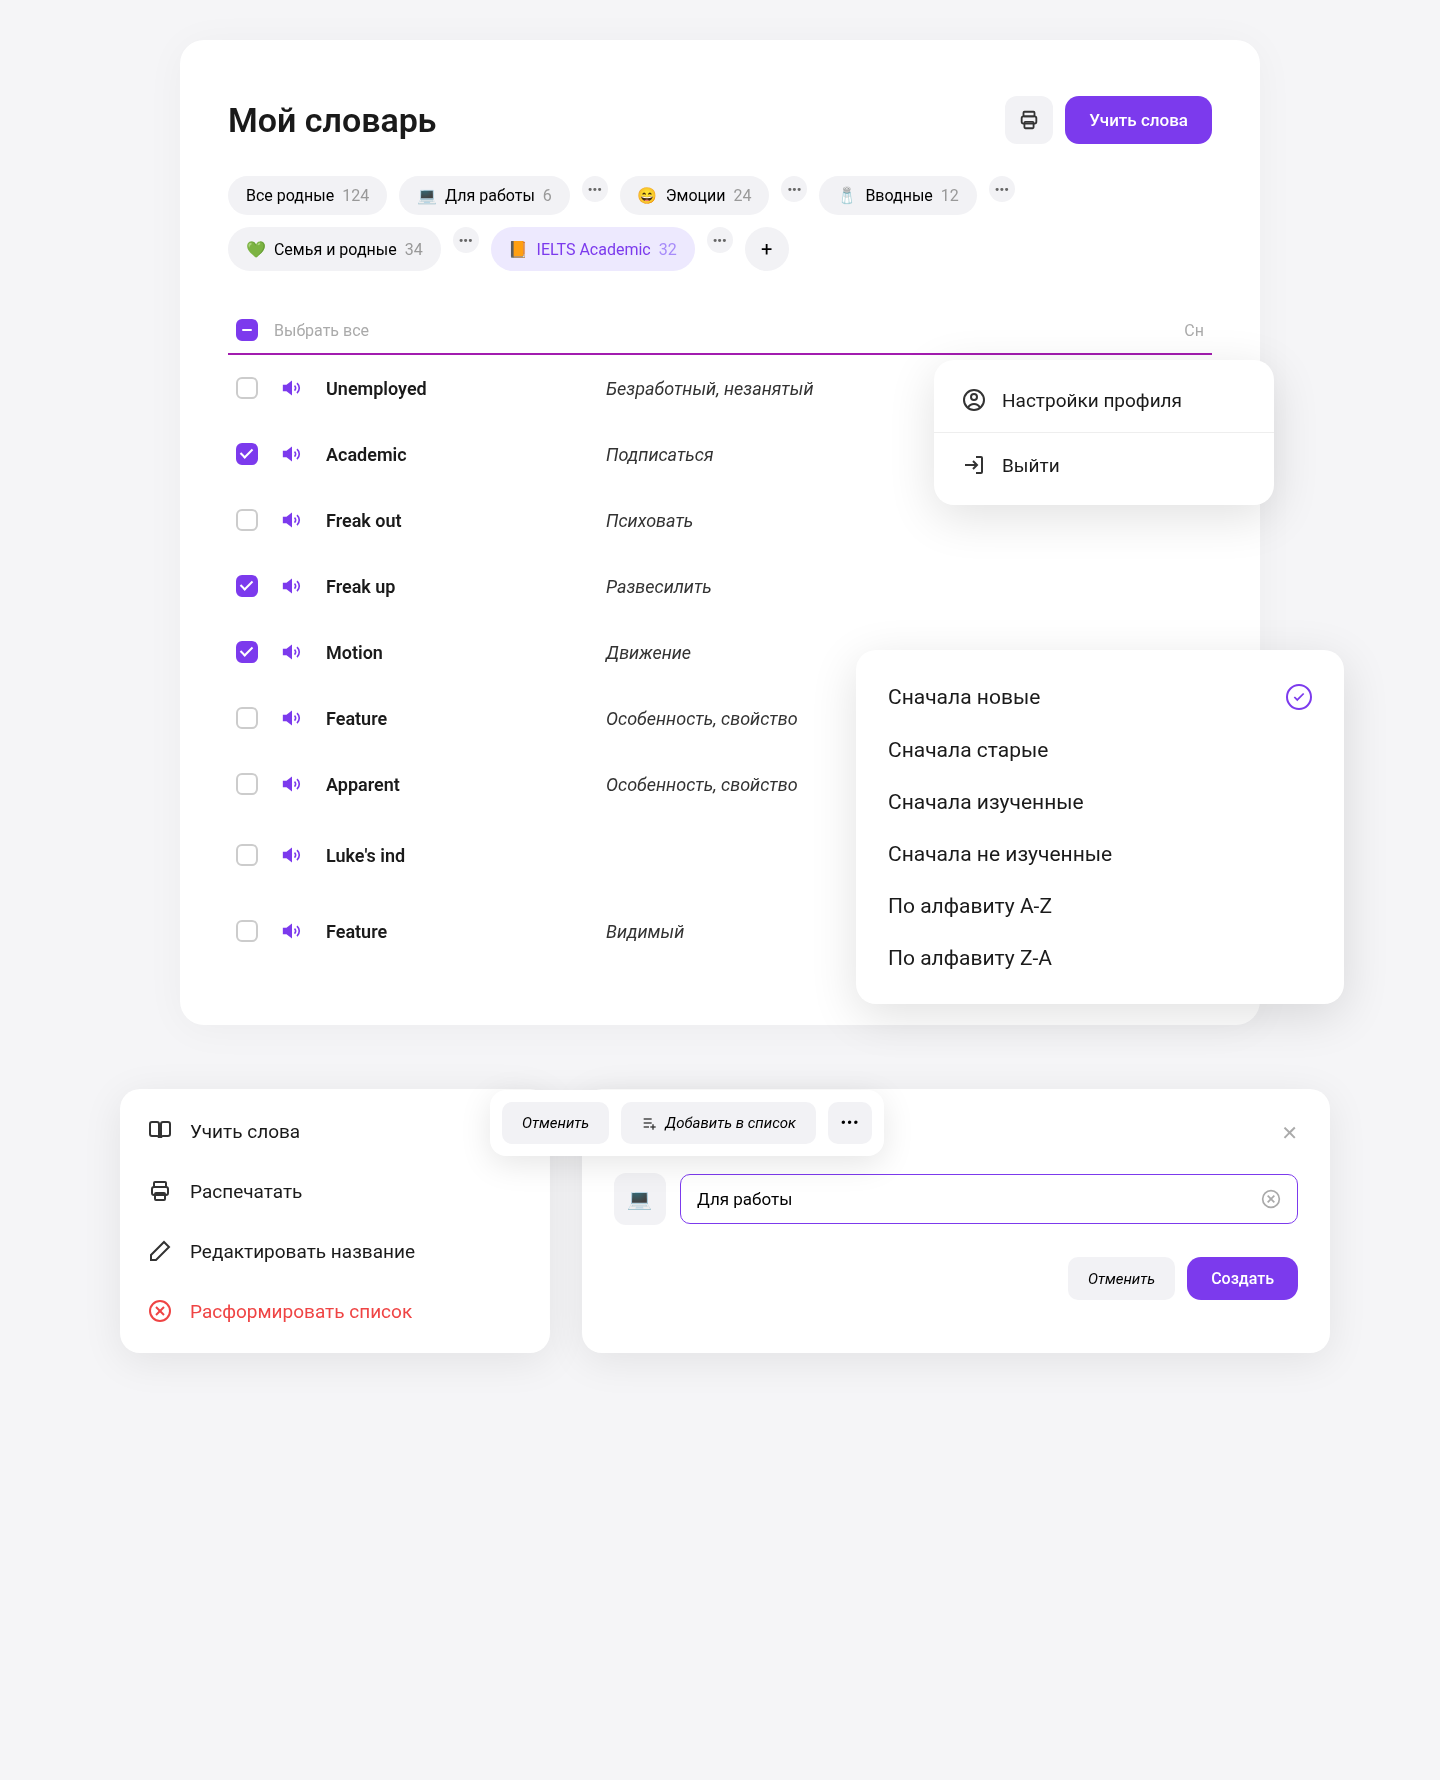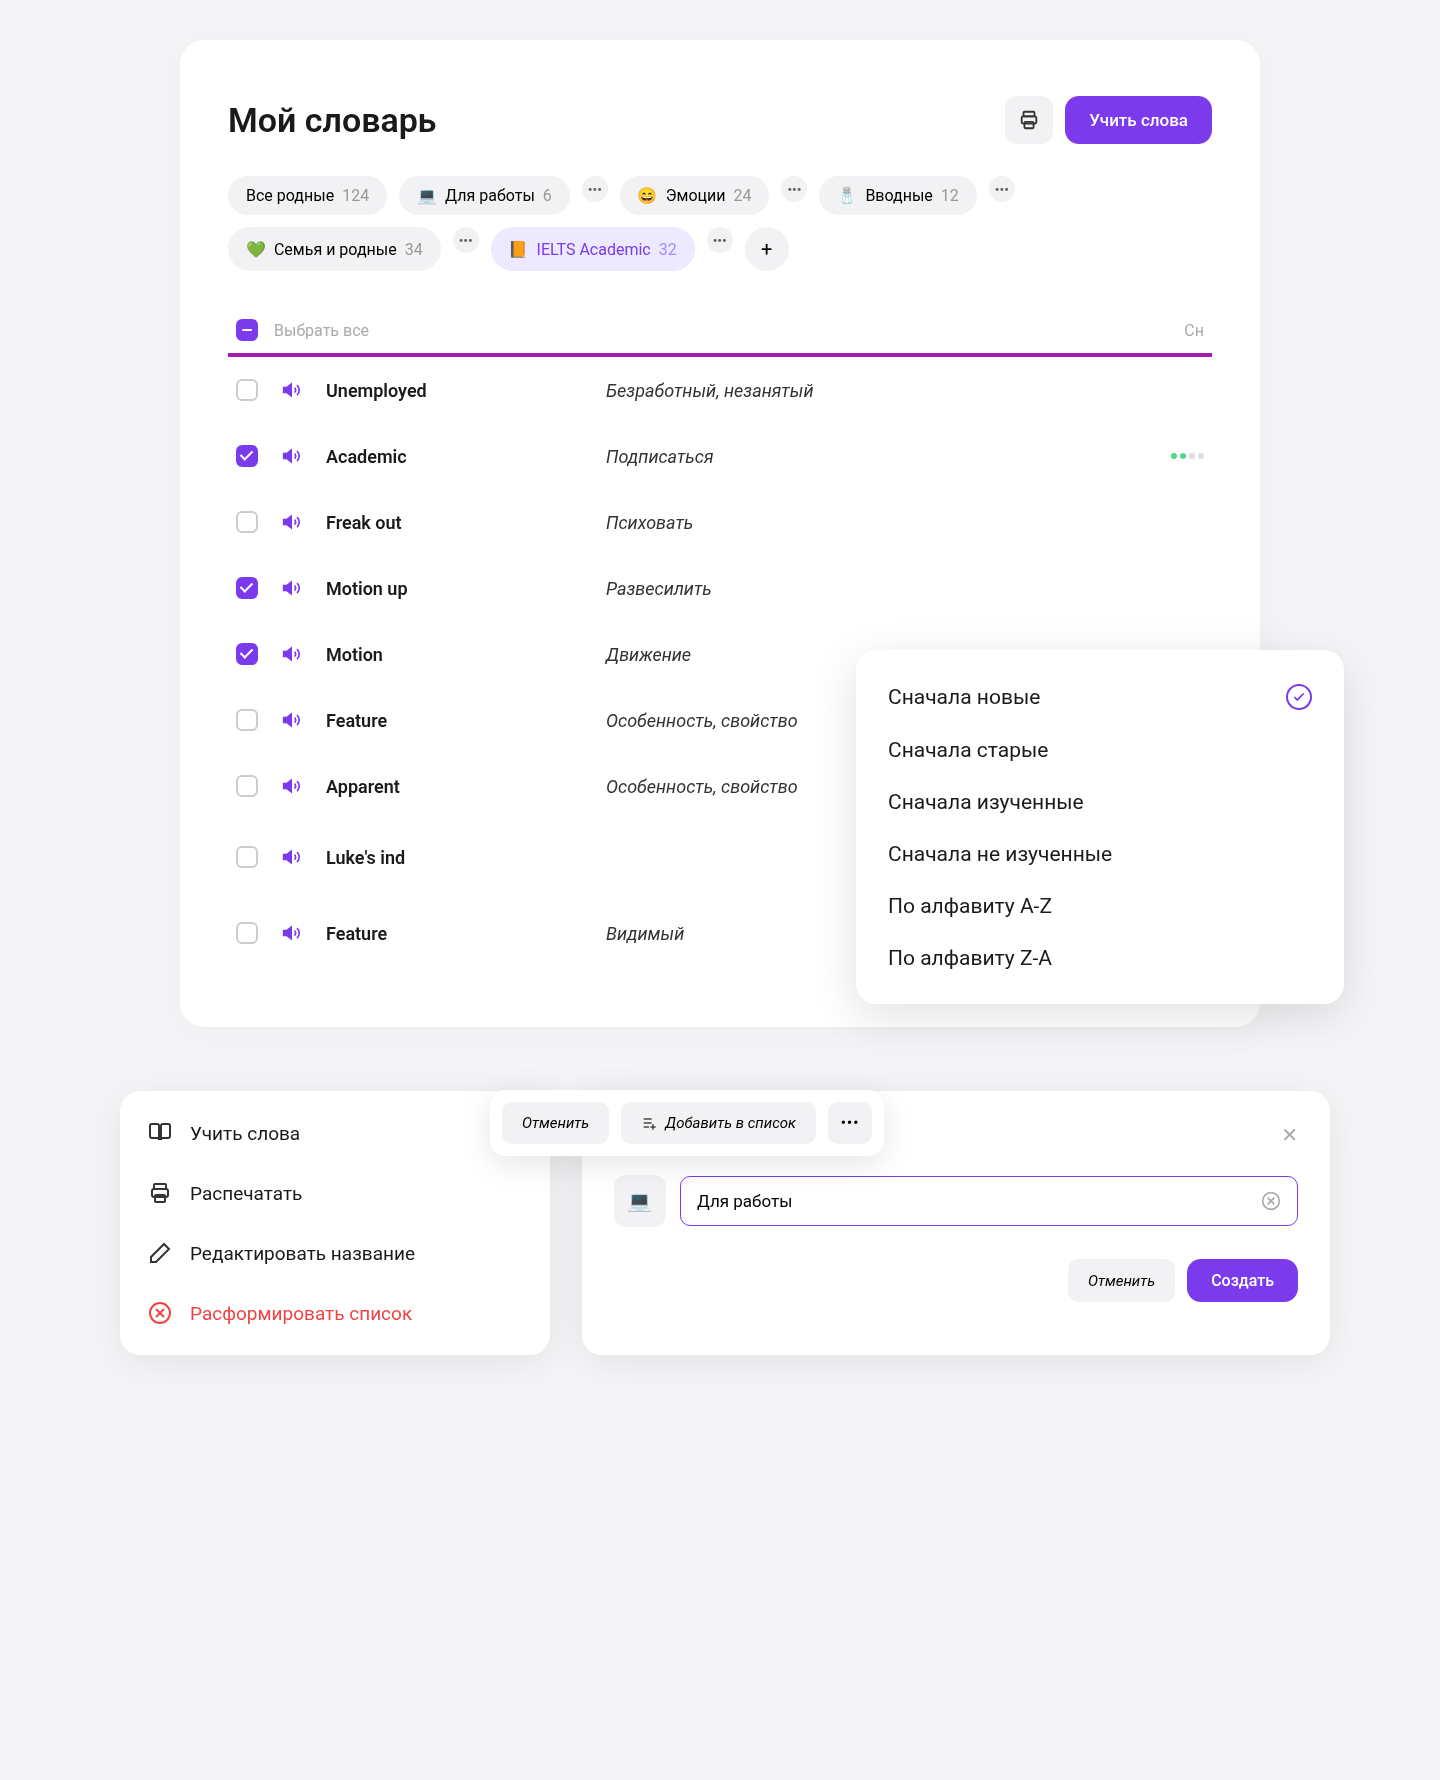--- a/index.html
+++ b/index.html
@@ -16,21 +16,21 @@
   
   .chips-row { display: flex; flex-wrap: wrap; gap: 12px; margin-bottom: 36px; }
   .chip { display: inline-flex; align-items: center; gap: 8px; background: #f2f2f5; border-radius: 999px; padding: 10px 18px; font-size: 16px; cursor: pointer; }
   .chip .count { color: #999; }
   .chip .emoji { font-size: 16px; }
   .chip.active { background: #ede9fe; color: #7c3aed; }
   .chip.active .count { color: #a78bfa; }
   .chip-more { width: 26px; height: 26px; border-radius: 50%; background: #f2f2f5; display: inline-flex; align-items: center; justify-content: center; cursor: pointer; font-weight: bold; color: #666; font-size: 13px; }
   .chip-add { width: 44px; height: 44px; border-radius: 50%; background: #f2f2f5; display: inline-flex; align-items: center; justify-content: center; cursor: pointer; font-size: 20px; }
   
-  .table-header { display: flex; align-items: center; padding: 12px 8px; border-bottom: 4px solid #a21caf; }
+  .table-header { display: flex; align-items: center; padding: 12px 8px; border-bottom: 2px solid #a21caf; }
   .check-indeterminate { width: 22px; height: 22px; border-radius: 6px; background: #7c3aed; display: flex; align-items: center; justify-content: center; }
   .check-indeterminate::after { content: ""; width: 10px; height: 2.5px; background: #fff; border-radius: 2px; }
   .select-all-label { margin-left: 16px; color: #aaa; font-size: 16px; }
   
   .word-row { display: flex; align-items: center; padding: 22px 8px; }
   .checkbox { width: 22px; height: 22px; border: 2px solid #ccc; border-radius: 6px; cursor: pointer; flex-shrink: 0; }
   .checkbox.checked { background: #7c3aed; border-color: #7c3aed; position: relative; }
   .checkbox.checked::after { content: ""; position: absolute; left: 5px; top: 1px; width: 5px; height: 10px; border: solid white; border-width: 0 2.5px 2.5px 0; transform: rotate(45deg); }
   .sound-icon { margin-left: 24px; color: #7c3aed; flex-shrink: 0; cursor: pointer; }
   .word-en { margin-left: 24px; font-size: 18px; font-weight: 600; color: #1a1a1a; width: 280px; }
@@ -178,21 +178,21 @@
 
   </div>
       <div class="word-row">
     <div class="checkbox checked"></div>
     <div class="sound-icon">
           <svg width="20" height="20" viewBox="0 0 24 24" fill="none" stroke="#7c3aed" stroke-width="2">
             <path d="M11 5L6 9H2v6h4l5 4V5z" fill="#7c3aed"></path>
             <path d="M15 9a4 4 0 010 6M18 6a8 8 0 010 12"></path>
           </svg>
         </div>
-    <div class="word-en">Motion up</div>
+    <div class="word-en">Freak up</div>
     <div class="word-ru">Развесилить</div>
 
   </div>
       <div class="word-row">
     <div class="checkbox checked"></div>
     <div class="sound-icon">
           <svg width="20" height="20" viewBox="0 0 24 24" fill="none" stroke="#7c3aed" stroke-width="2">
             <path d="M11 5L6 9H2v6h4l5 4V5z" fill="#7c3aed"></path>
             <path d="M15 9a4 4 0 010 6M18 6a8 8 0 010 12"></path>
           </svg>
@@ -252,20 +252,37 @@
     <div class="word-en">Feature</div>
     <div class="word-ru">Видимый</div>
     <div class="status-check">
           <svg width="16" height="16" viewBox="0 0 24 24" fill="none" stroke="#16a34a" stroke-width="3">
             <polyline points="4 12 9 17 20 6"></polyline>
           </svg>
         </div>
   </div>
     </div>
 
+  <div class="popover profile-menu">
+    <div class="menu-item">
+      <svg width="24" height="24" viewBox="0 0 24 24" fill="none" stroke="#333" stroke-width="2">
+          <circle cx="12" cy="12" r="10"></circle>
+          <circle cx="12" cy="9" r="3"></circle>
+          <path d="M6 19.5c1.5-2.5 4-3.5 6-3.5s4.5 1 6 3.5"></path>
+        </svg>
+      <span>Настройки профиля</span>
+    </div>
+    <div class="menu-item">
+      <svg width="24" height="24" viewBox="0 0 24 24" fill="none" stroke="#333" stroke-width="2">
+          <path d="M14 4h5a1 1 0 011 1v14a1 1 0 01-1 1h-5"></path>
+          <path d="M3 12h12M11 8l4 4-4 4"></path>
+        </svg>
+      <span>Выйти</span>
+    </div>
+  </div>
 
   <div class="popover sort-menu" id="sort-container">
       <div class="sort-item">
         <span>Сначала новые</span>
         <div class="sort-check">
           <svg width="14" height="14" viewBox="0 0 24 24" fill="none" stroke="#7c3aed" stroke-width="3">
             <polyline points="4 12 9 17 20 6"></polyline>
           </svg>
         </div>
       </div>

